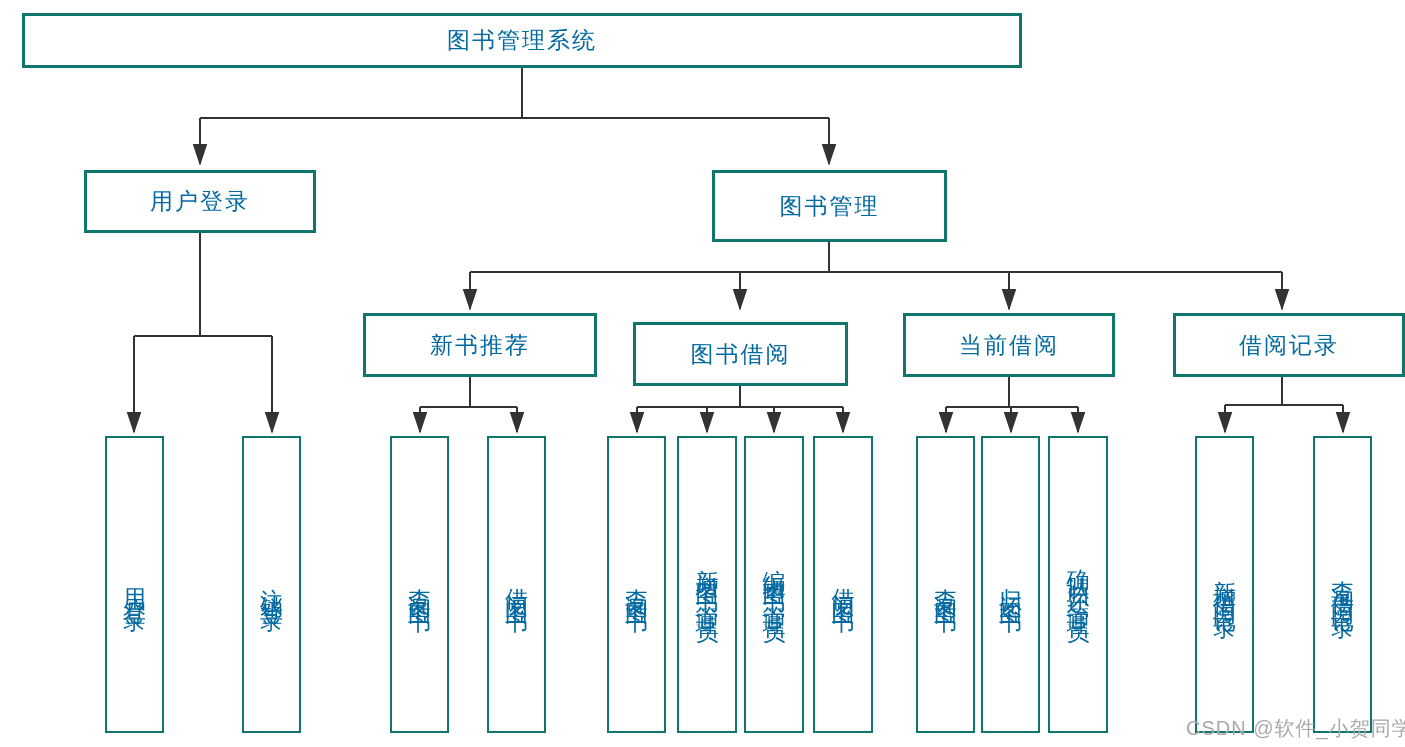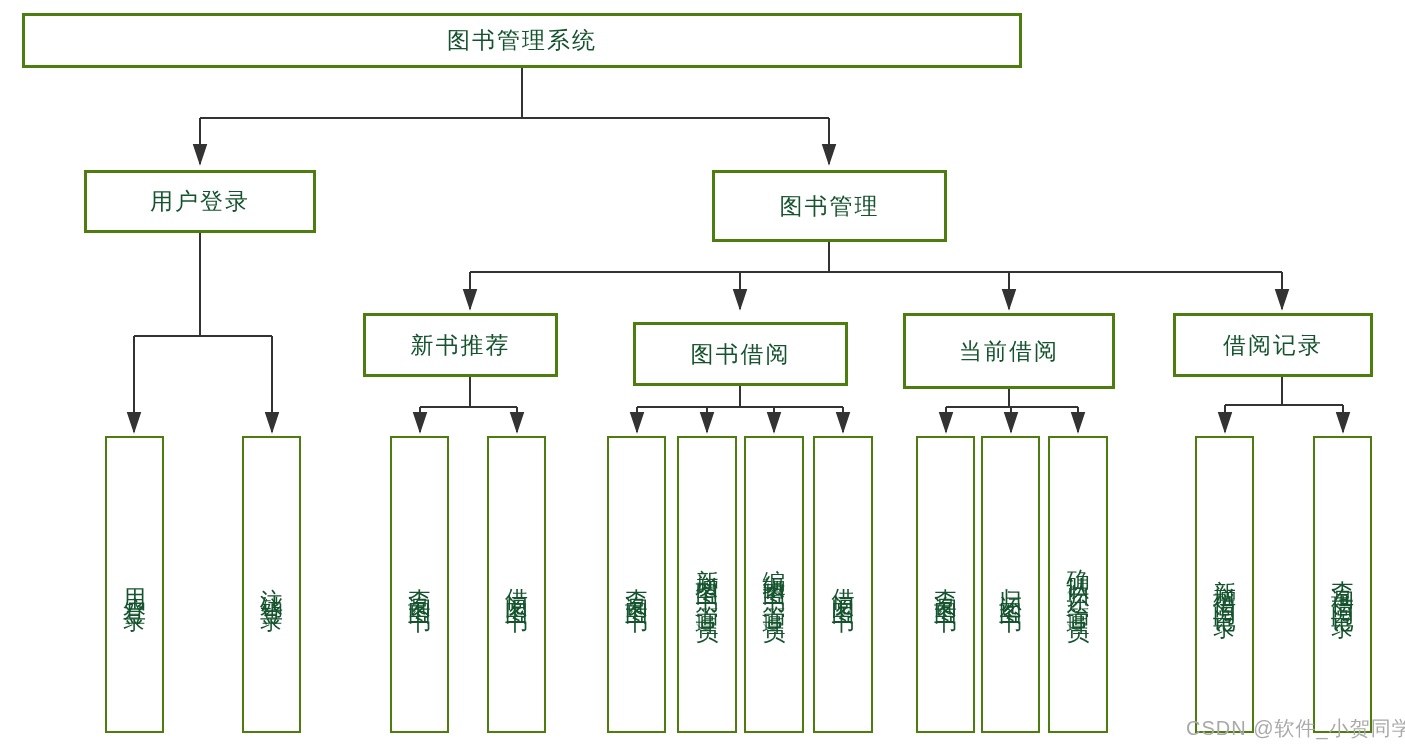--- a/index.html
+++ b/index.html
@@ -18,25 +18,25 @@
   .connectors {
     position: absolute;
     left: 0;
     top: 0;
     pointer-events: none;
   }
   .node {
     position: absolute;
     box-sizing: border-box;
     background: #ffffff;
-    border: 3px solid #4d7c0f;
+    border: 3px solid #0f766e;
     display: flex;
     align-items: center;
     justify-content: center;
-    color: #14532d;
+    color: #0369a1;
     font-size: 23px;
     letter-spacing: 2px;
     white-space: nowrap;
     z-index: 2;
   }
   .leaf {
     border-width: 2px;
     z-index: 2;
   }
   .leaf .vtext {
@@ -116,30 +116,30 @@
     <span>图书管理系统</span>
   </div>
 
   <div class="node" style="left:84px; top:170px; width:232px; height:63px;">
     <span>用户登录</span>
   </div>
   <div class="node" style="left:712px; top:170px; width:235px; height:72px;">
     <span>图书管理</span>
   </div>
 
-  <div class="node" style="left:363px; top:313px; width:195px; height:64px;">
+  <div class="node" style="left:363px; top:313px; width:234px; height:64px;">
     <span>新书推荐</span>
   </div>
   <div class="node" style="left:633px; top:313px; width:215px; height:64px;margin-top:9px;">
     <span>图书借阅</span>
   </div>
-  <div class="node" style="left:903px; top:313px; width:212px; height:76px;">
+  <div class="node" style="left:903px; top:313px; width:212px; height:64px;">
     <span>当前借阅</span>
   </div>
-  <div class="node" style="left:1173px; top:313px; width:200px; height:64px;">
+  <div class="node" style="left:1173px; top:313px; width:232px; height:64px;">
     <span>借阅记录</span>
   </div>
 
   <div class="node leaf" style="left:105px; top:436px; width:59px; height:297px;">
     <span class="vtext">用户登录</span>
   </div>
   <div class="node leaf" style="left:242px; top:436px; width:59px; height:297px;">
     <span class="vtext">注销登录</span>
   </div>
 

